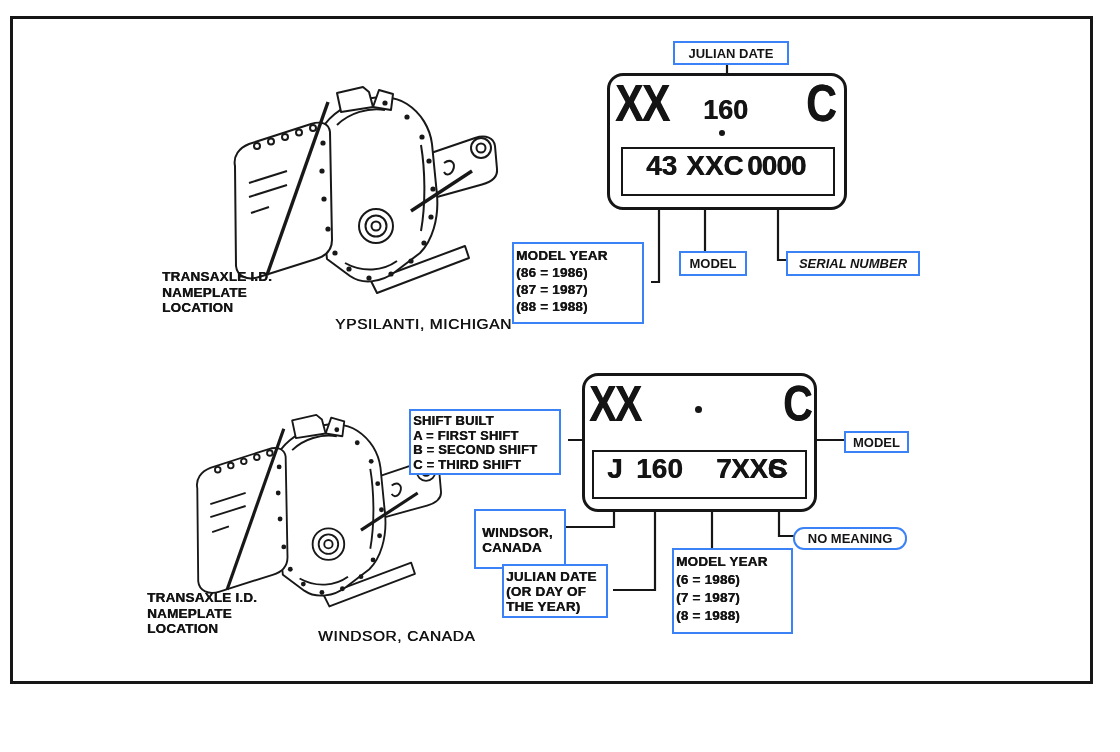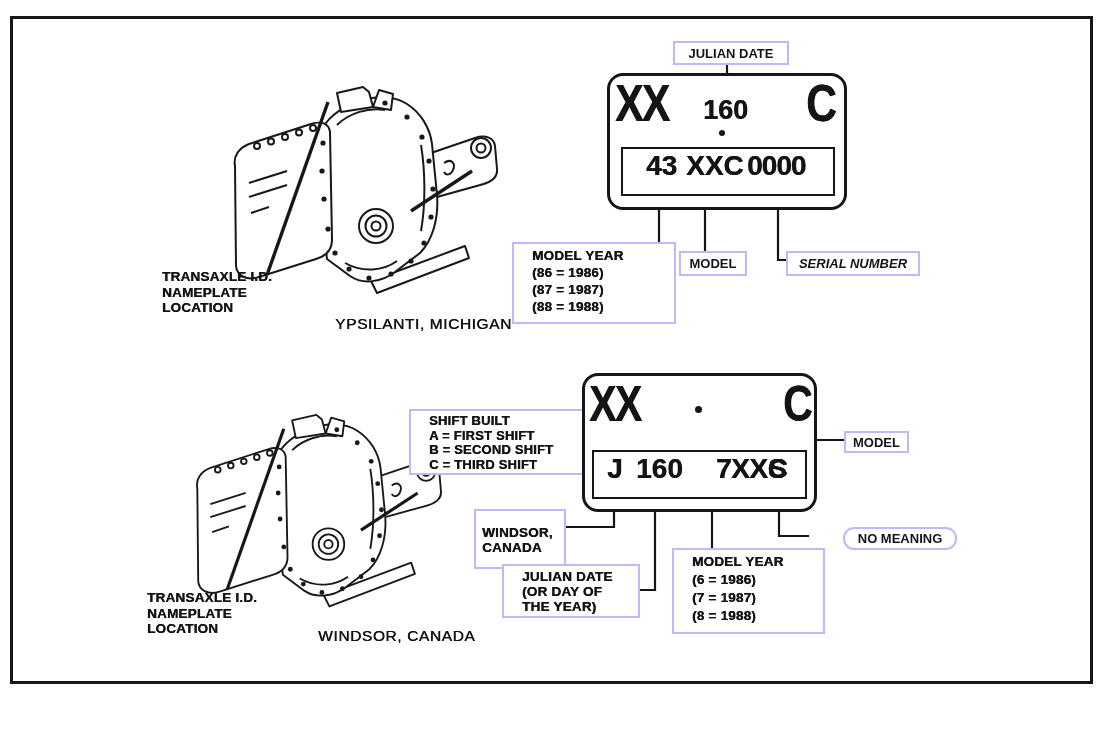--- a/index.html
+++ b/index.html
@@ -7,24 +7,24 @@
     position:relative;width:1120px;height:752px;background:#ffffff;
     font-family:"Liberation Sans", sans-serif;color:#141414;overflow:hidden;
   }
   .abs{position:absolute;}
   .layer{position:absolute;inset:0;}
   .page-border{position:absolute;left:10px;top:16px;width:1077px;height:662px;border:3px solid #161616;}
   .plate{position:absolute;border:3px solid #161616;border-radius:16px;background:#fff;}
   .innerbox{position:absolute;border:2px solid #161616;background:transparent;}
   .big{font-weight:bold;line-height:1;letter-spacing:-2px;transform:scaleX(.82);transform-origin:left top;text-shadow:.6px 0 currentColor;}
   .code{font-weight:bold;font-size:28px;line-height:1;text-shadow:.5px 0 currentColor;}
-  .box{position:absolute;border:2px solid #c4b5fd;background:#fff;font-weight:bold;}
+  .box{position:absolute;border:2px solid #3b82f6;background:#fff;font-weight:bold;}
   .center{display:flex;align-items:center;justify-content:center;}
   .lbl{font-weight:bold;font-size:13.5px;line-height:15.5px;letter-spacing:.2px;text-shadow:.4px 0 currentColor;white-space:nowrap;}
-  .boxlines{padding:3px 18px;font-size:13px;line-height:14.5px;letter-spacing:.2px;text-shadow:.4px 0 currentColor;white-space:nowrap;}
+  .boxlines{padding:3px 2px;font-size:13px;line-height:14.5px;letter-spacing:.2px;text-shadow:.4px 0 currentColor;white-space:nowrap;}
   .plant{font-weight:normal;font-size:15.5px;letter-spacing:.6px;text-shadow:.5px 0 currentColor;white-space:nowrap;}
   .dot{position:absolute;background:#161616;border-radius:50%;}
   .caption{position:absolute;left:0;top:697px;width:100%;text-align:center;font-size:20px;font-weight:bold;letter-spacing:.2px;text-shadow:.4px 0 currentColor;}
 </style>
 </head>
 <body>
 
 <div id="canvas">
 
   <div class="page-border"></div>
@@ -194,19 +194,19 @@
       <div>THE YEAR)</div>
     </div>
 
     <div class="box boxlines" style="left:672px;top:548px;width:113px;height:76px;font-size:13.5px;line-height:18px;">
       <div>MODEL YEAR</div>
       <div>(6 = 1986)</div>
       <div>(7 = 1987)</div>
       <div>(8 = 1988)</div>
     </div>
 
-    <div class="box center" style="left:843px;top:527px;width:110px;height:19px;font-size:13px;border-radius:11px;">
+    <div class="box center" style="left:793px;top:527px;width:110px;height:19px;font-size:13px;border-radius:11px;">
       <span>NO MEANING</span>
     </div>
   </div>
 
 
 </div>
 
 </body></html>

